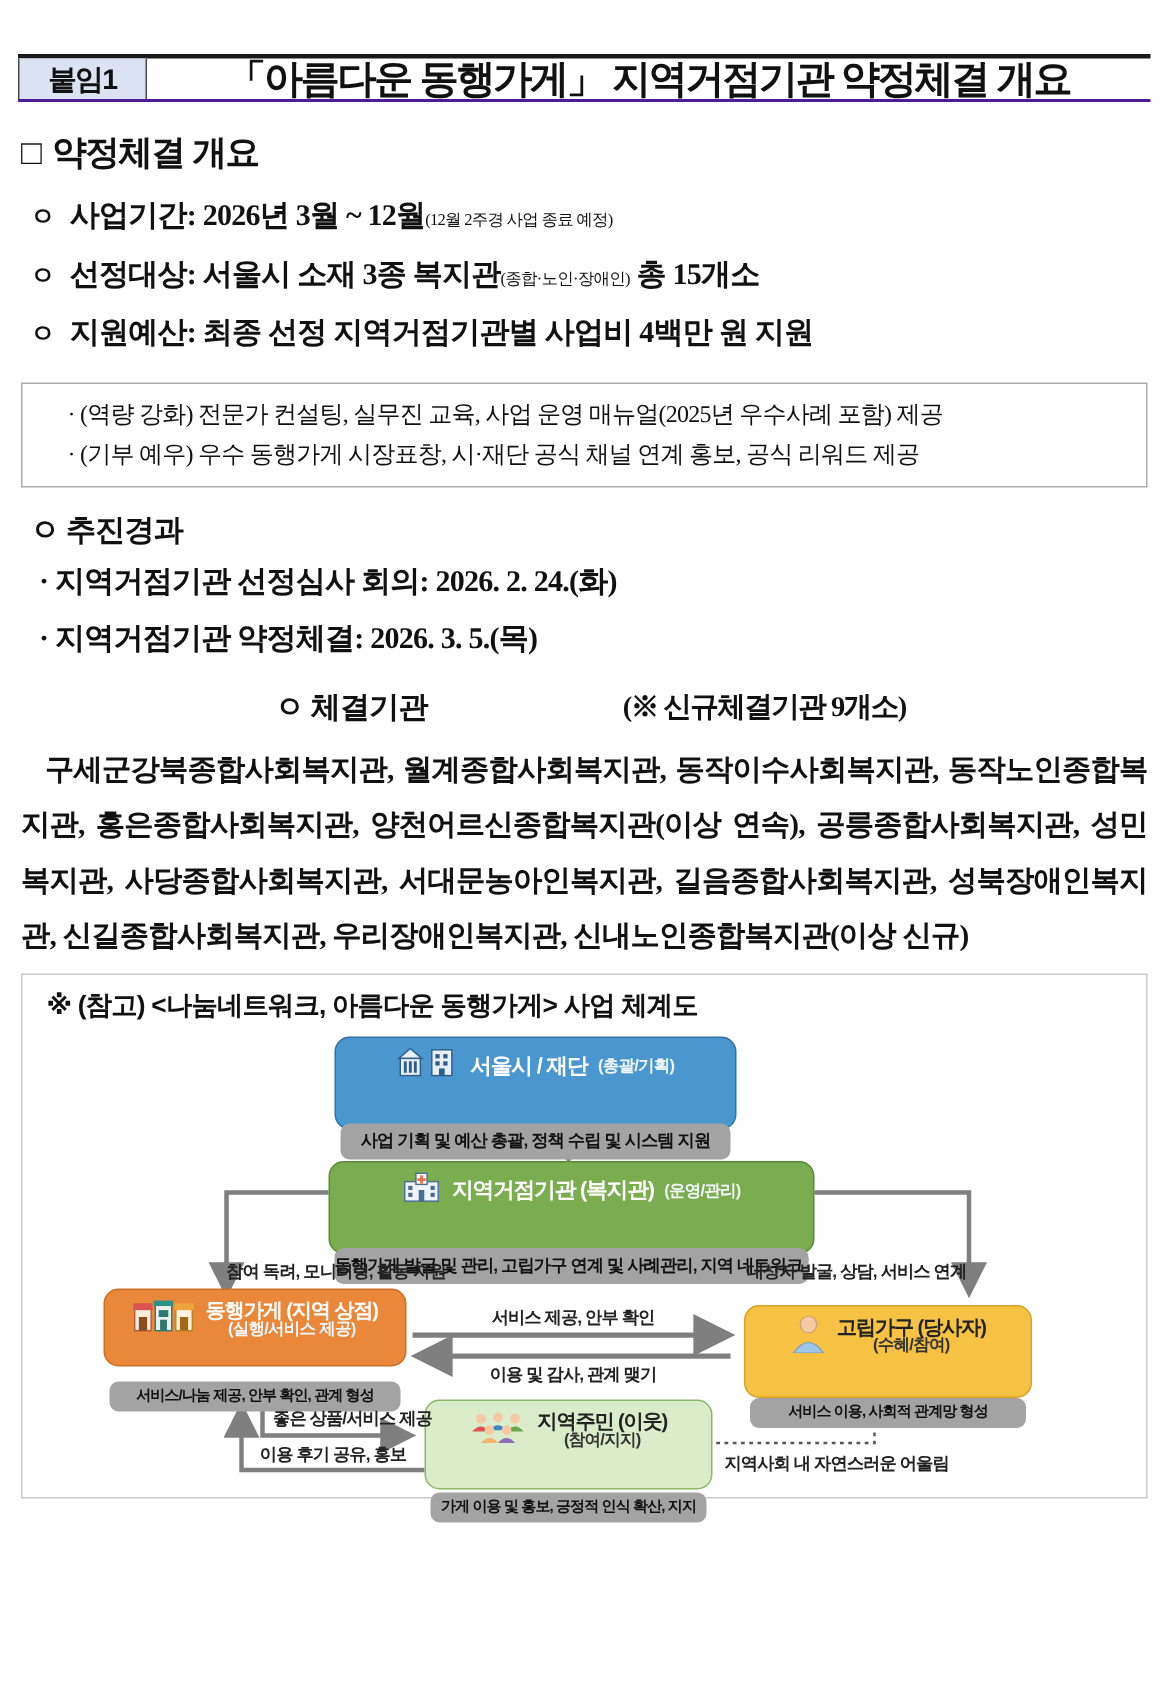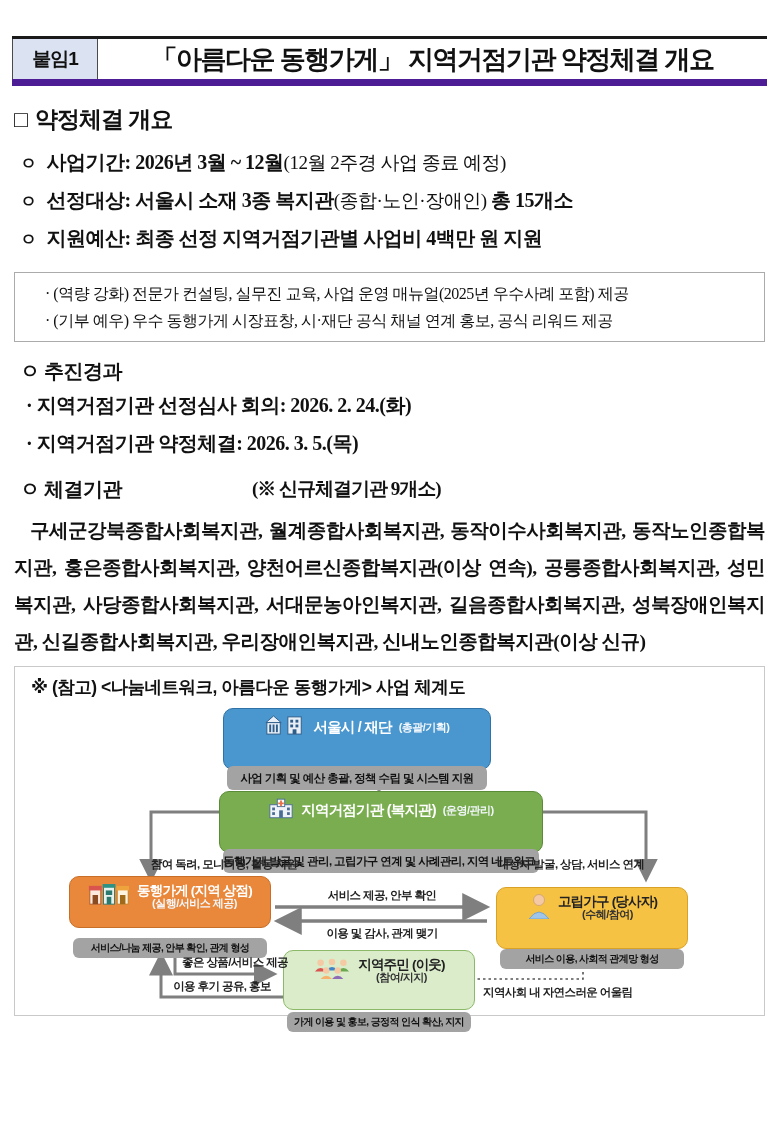--- a/index.html
+++ b/index.html
@@ -2,53 +2,53 @@
 <html><head>
 <meta charset="utf-8">
 <style>
   * { margin:0; padding:0; box-sizing:border-box; }
   html,body { width:779px; height:1126px; background:#ffffff; overflow:hidden;
     font-family:"Liberation Serif","DejaVu Serif",serif; color:#111; }
   .page { padding:36px 12px 0 12px; }
 
   
   .titlebar { display:flex; align-items:stretch; border-top:3px solid #1a1a1a;
-    border-bottom:7px solid #4c1d95; height:50px;
+    border-bottom:2px solid #4c1d95; height:32px;
     font-family:"Liberation Sans","DejaVu Sans",sans-serif; }
   .badge { background:#dbe3f3; border:1px solid #4a4a4a; border-top:none; border-bottom:none;
     border-left:1px solid #4a4a4a; display:flex; align-items:center; justify-content:center;
     width:86px; font-size:19px; font-weight:700; letter-spacing:-1px; }
   .doc-title { flex:1; display:flex; align-items:center; justify-content:center;
     font-size:26px; font-weight:900; letter-spacing:-1.5px; }
 
   
   .sec-h { margin:18px 2px 0 2px; font-size:23px; font-weight:800; letter-spacing:-1px;
     line-height:30px; font-family:"Liberation Sans","DejaVu Sans",sans-serif; }
   .sec-h .sq { font-weight:400; margin-right:8px; }
 
   
   .bullets { margin-top:10px; }
   .bullet { padding:4px 0 4px 8px; font-size:20px; font-weight:600; line-height:28px;
     letter-spacing:-0.5px; }
   .bullet .mk { margin-right:10px; font-size:17px; }
-  .bullet .paren { font-size:19px; font-weight:500; }
+  .bullet .paren { font-size:11px; font-weight:500; }
 
   
   .notebox { margin:14px 2px 0 2px; border:1.5px solid #ababab; padding:7px 14px; }
   .note-h { font-size:17px; font-weight:700; line-height:27px; letter-spacing:-0.5px; }
   .note-item { font-size:16px; font-weight:500; line-height:27px; padding-left:16px;
     letter-spacing:-0.5px; }
   .note-sec + .note-sec { margin-top:6px; }
 
   
   .progress-h { margin:14px 0 0 8px; font-size:20px; font-weight:600; line-height:30px;
     letter-spacing:-0.5px; }
   .progress-item { margin-left:14px; font-size:20px; font-weight:600; line-height:38px;
     letter-spacing:-0.5px; }
-  .signed-row { display:flex; margin:12px 0 0 8px; line-height:30px; }
+  .signed-row { display:flex; margin:12px 0 0 8px; line-height:30px;justify-content:center; }
   .signed-h { font-size:20px; font-weight:600; letter-spacing:-0.5px; }
   .signed-note { margin-left:130px; font-size:19px; font-weight:800; letter-spacing:-1px; }
 
   
   .body-par { margin:8px 2px 0 2px; font-size:19.5px; font-weight:600; line-height:37px;
     text-align:justify; text-indent:16px; letter-spacing:-0.5px; }
 
   
   .figure-box { position:relative; margin:6px 2px 0 2px; height:350px;
     border:1px solid #c9c9c9; font-family:"Liberation Sans","DejaVu Sans",sans-serif; }

